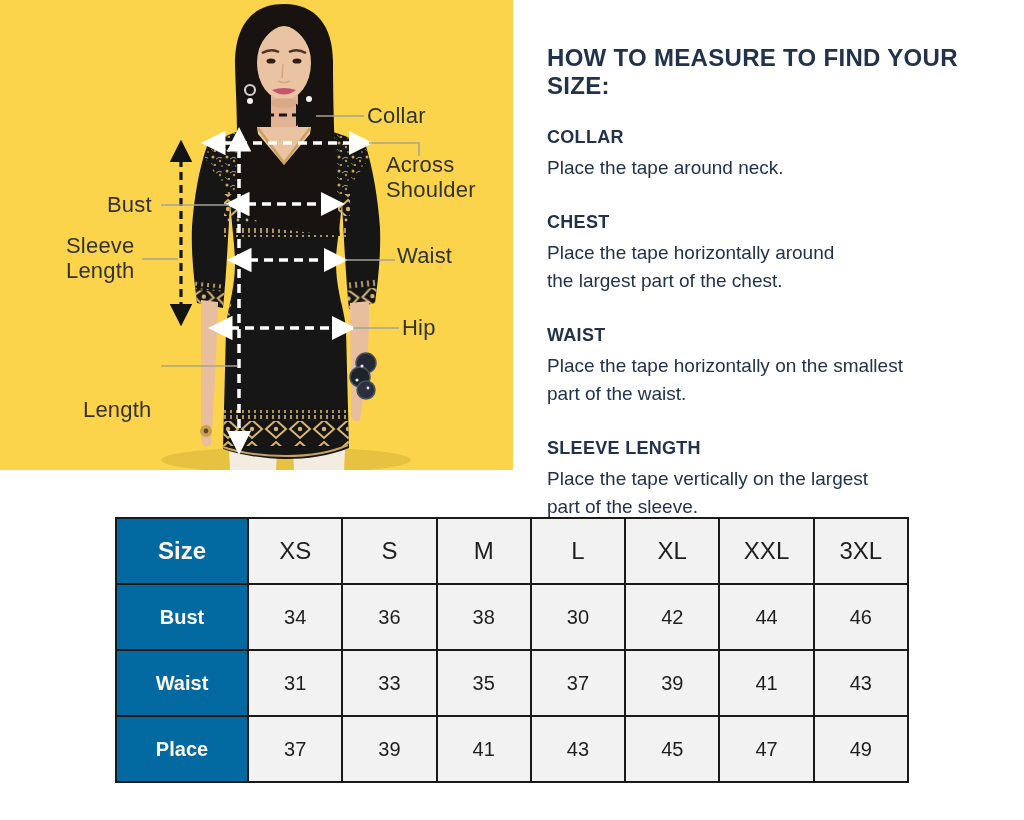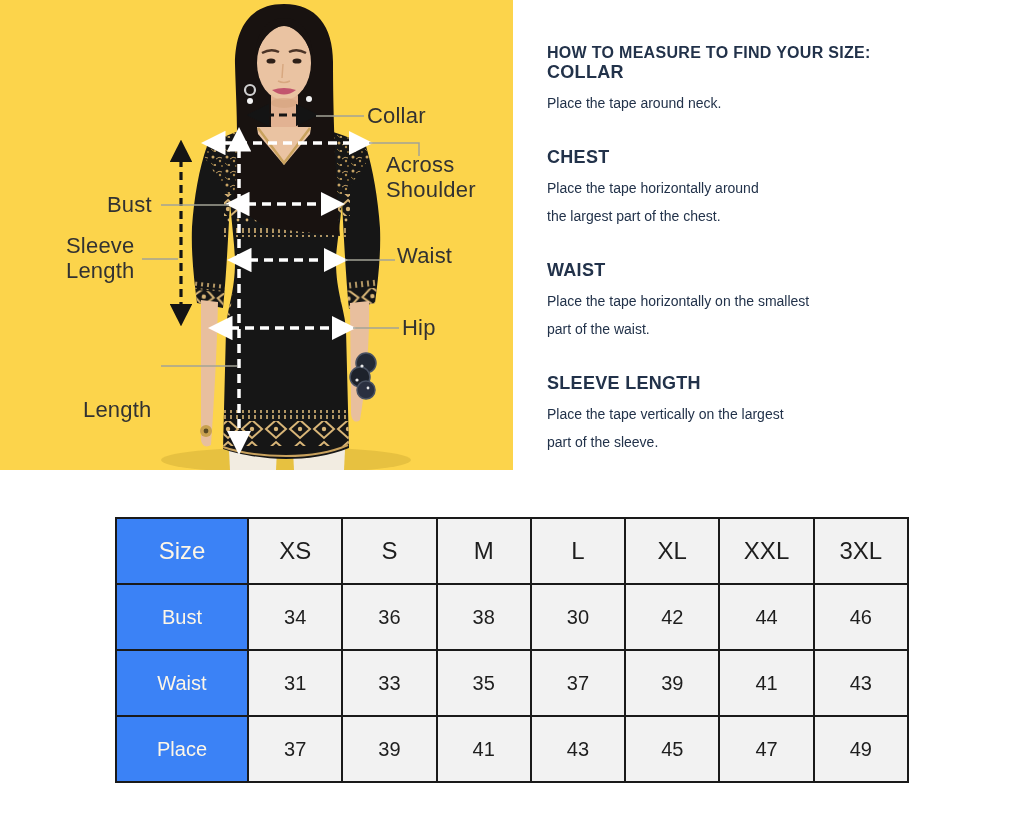--- a/index.html
+++ b/index.html
@@ -16,36 +16,36 @@
   }
   .lbl-collar{left:367px;top:103px;}
   .lbl-shoulder{left:386px;top:152px;width:112px;}
   .lbl-bust{left:107px;top:192px;}
   .lbl-sleeve{left:66px;top:233px;width:84px;}
   .lbl-waist{left:397px;top:243px;}
   .lbl-hip{left:402px;top:315px;}
   .lbl-length{left:83px;top:353px;margin-top:44px;}
   
   .howto{position:absolute;left:547px;top:44px;width:430px;color:#22324A;}
-  .howto-title{font-size:16px;font-weight:700;letter-spacing:0.3px;}
+  .howto-title{font-size:24px;font-weight:700;letter-spacing:0.3px;margin-bottom:27px;}
   .sec{margin-bottom:30px;}
   .sec-h{font-size:18px;font-weight:700;letter-spacing:0.3px;margin-bottom:6px;}
-  .sec-b{font-size:14px;line-height:28px;white-space:pre-line;}
+  .sec-b{font-size:19px;line-height:28px;white-space:pre-line;}
   
   .size-table{
     position:absolute;left:115px;top:517px;width:794px;
     border-collapse:collapse;table-layout:fixed;background:#F2F2F2;
   }
   .size-table td{
     border:2px solid #1A1A1A;text-align:center;vertical-align:middle;
     height:64px;color:#1E1E1E;font-size:20px;padding:0;
   }
   .size-table tr:first-child td{font-size:24px;}
   .size-table td.lab{
-    background:#3b82f6;color:#FDF6E7;font-size:20px;font-weight:400;
+    background:#0369a1;color:#FDF6E7;font-size:20px;font-weight:700;
   }
 </style>
 </head>
 <body>
 
 <div class="fig-panel">
   <svg width="513" height="470" viewBox="0 0 513 470">
     <defs>
       <marker id="aw" markerWidth="7" markerHeight="7" refX="5" refY="3.5" orient="auto-start-reverse">
         <path d="M0,0 L7,3.5 L0,7 Z" fill="#ffffff"></path>

